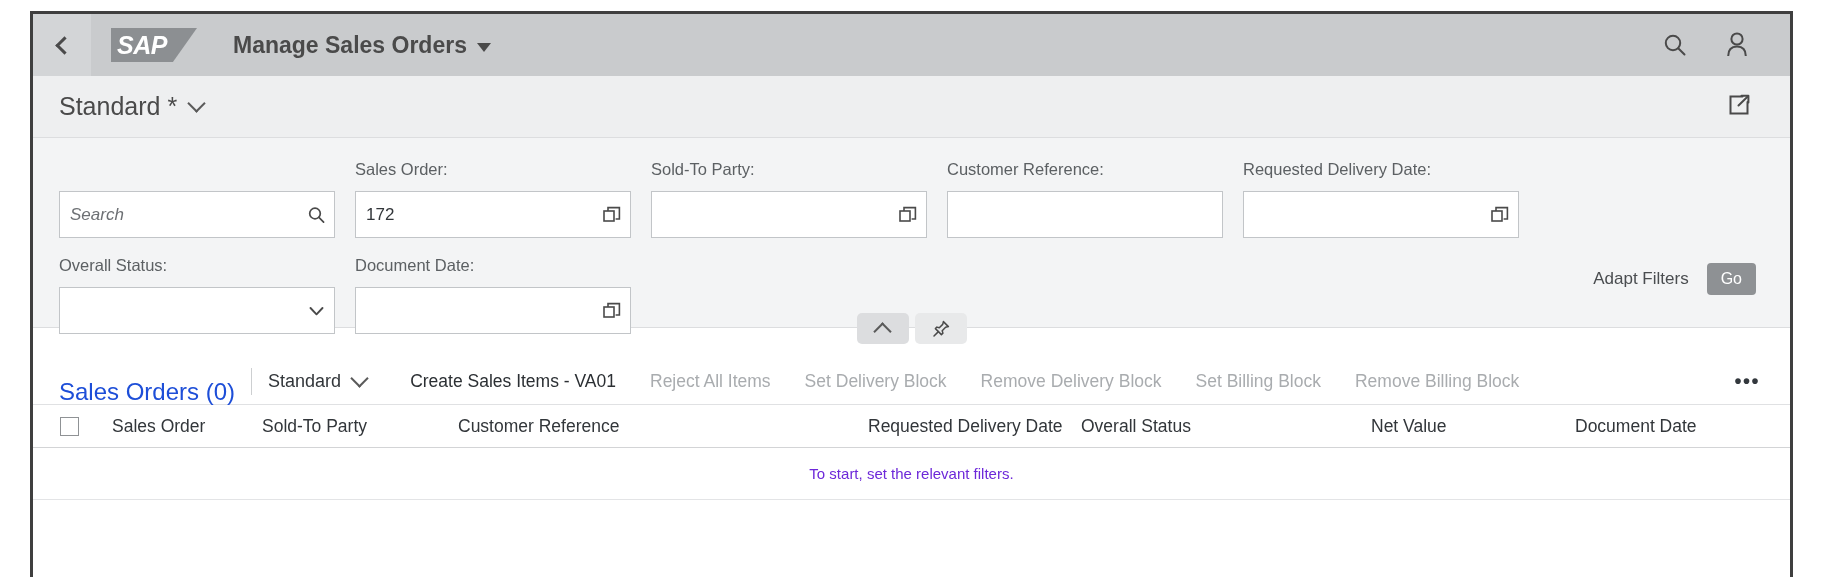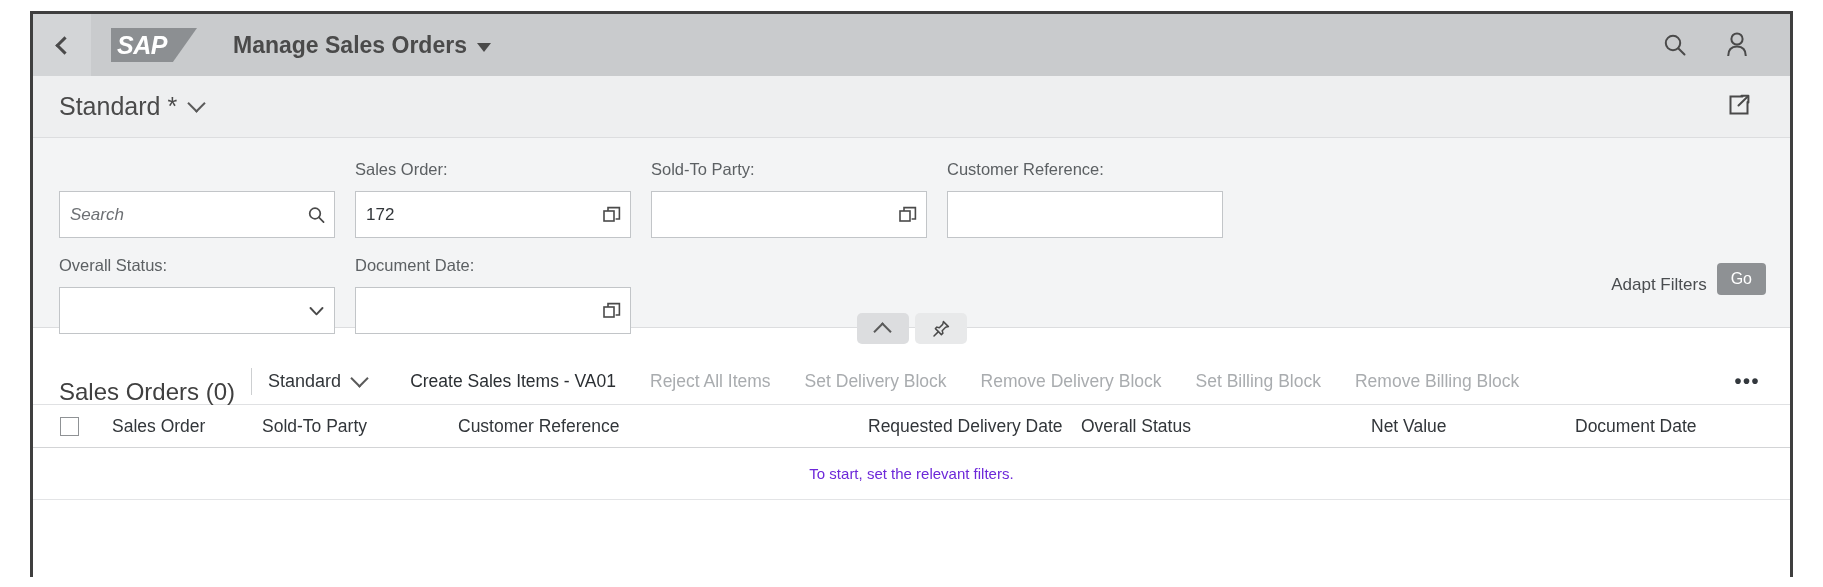--- a/index.html
+++ b/index.html
@@ -165,22 +165,22 @@
   .field-icon {
     position: absolute; right: 8px; top: 50%;
     transform: translateY(-50%);
     display: flex; align-items: center; justify-content: center;
     cursor: pointer;
   }
   .row2 { margin-top: 18px; }
 
   .filter-actions {
     position: absolute;
-    right: 24px; bottom: 32px;
-    display: flex; align-items: flex-end; gap: 10px;
+    right: 34px; bottom: 32px;
+    display: flex; align-items: center; gap: 18px;
   }
   .adapt-filters {
     font-size: 17px; color: #4a4d50;
     cursor: pointer;
   }
   .go-btn {
     background: #8e9194;
     color: #ffffff;
     border: 0;
     border-radius: 4px;
@@ -218,21 +218,21 @@
     background: #ffffff;
     padding-top: 30px;
   }
   .table-toolbar {
     display: flex; align-items: center;
     padding: 0 26px 0 26px;
     height: 46px;
     gap: 0;
   }
   .tbl-title {
-    font-size: 24px; color: #404040;
+    font-size: 24px; color: #1d4ed8;
     white-space: nowrap;
     margin-top: 22px;
   }
   .tbl-divider {
     width: 1px; height: 27px;
     background: #cdcfd1;
     margin: 0 16px;
   }
   .tbl-variant {
     font-size: 18px; color: #32363a;
@@ -392,20 +392,32 @@
         </div>
       </div>
 
       <div class="filter-cell">
         <div class="filter-label">Customer Reference:</div>
         <div class="field">
           <input type="text" value="" style="">
         </div>
       </div>
 
+      <div class="filter-cell">
+        <div class="filter-label">Requested Delivery Date:</div>
+        <div class="field">
+          <input type="text" value="" style="">
+          <span class="field-icon">
+            <svg width="20" height="20" viewBox="0 0 20 20">
+              <rect x="2" y="6" width="10" height="10" fill="none" stroke="#4a4a4a" stroke-width="1.6"></rect>
+              <path d="M6 6 V2.6 H17.4 V14 H13.6" fill="none" stroke="#4a4a4a" stroke-width="1.6"></path>
+            </svg>
+          </span>
+        </div>
+      </div>
     </div>
 
     <div class="filter-row row2">
       <div class="filter-cell">
         <div class="filter-label">Overall Status:</div>
         <div class="field">
           <input type="text" value="" style="">
           <span class="field-icon">
             <svg width="19" height="19" viewBox="0 0 19 19">
               <path d="M3.5 6.5 L9.5 12.8 L15.5 6.5" fill="none" stroke="#4a4a4a" stroke-width="1.9" stroke-linecap="round" stroke-linejoin="round"></path>

